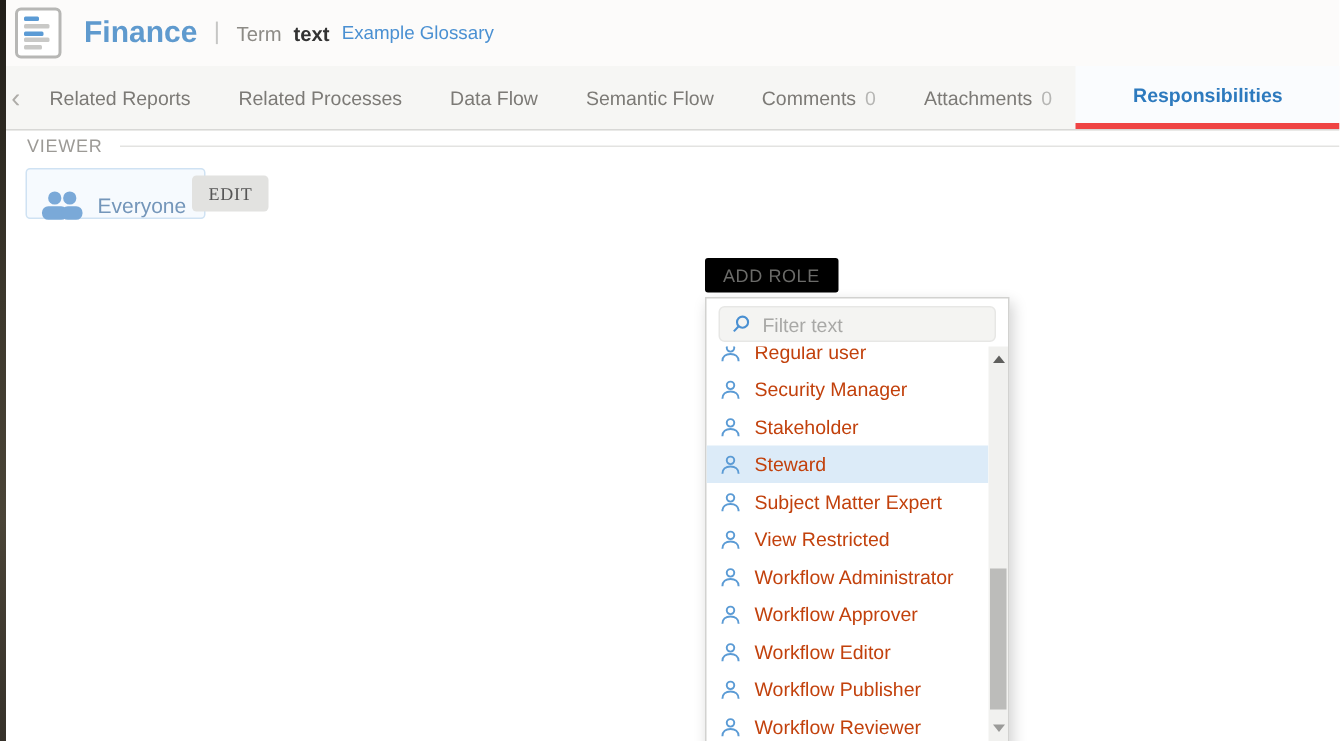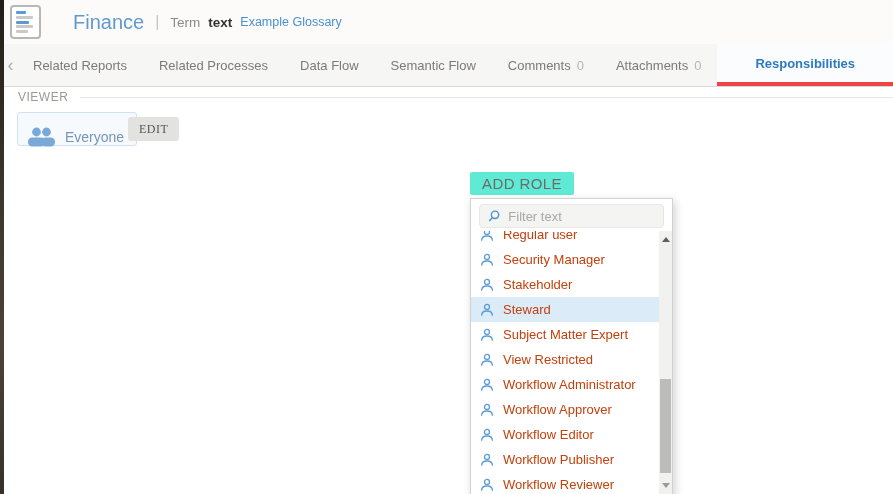--- a/index.html
+++ b/index.html
@@ -16,21 +16,21 @@
 
   
   .header { position:absolute; left:0; top:0; right:0; height:44px; background:#fcfbfa;
     display:flex; align-items:center; }
   .asset-icon { width:31px; height:34px; margin-left:6px; border:2px solid #b7b7b5;
     border-radius:4px; background:#fff; padding:4px 4px; display:flex;
     flex-direction:column; justify-content:space-between; }
   .asset-icon i { display:block; height:3px; border-radius:1px; }
   .bar-blue { background:#5b9bd5; }
   .bar-gray { background:#c9c9c7; }
-  .page-title { font-size:20px; color:#5f9ace; margin-left:32px; font-weight:400; }
+  .page-title { font-size:20px; color:#5f9ace; margin-left:15px; font-weight:700; }
   .title-sep { color:#c6c6c4; font-size:16px; margin:0 11px; }
   .type-label { color:#8d8b86; font-size:13.5px; }
   .from-label { color:#333; font-size:13.5px; font-weight:600; margin:0 8px; }
   .glossary-link { color:#4a90d2; font-size:12.5px; cursor:pointer; }
 
   
   .tabbar { position:absolute; left:0; right:0; top:44px; height:43px; background:#f6f6f4;
     border-bottom:1px solid #d8d8d6; display:flex; align-items:stretch; }
   .tab-chevron { width:13px; display:flex; align-items:center; justify-content:center;
     color:#aeaca8; font-size:18px; cursor:pointer; }
@@ -51,21 +51,21 @@
   .viewer-chip { position:absolute; left:13px; top:24px; height:34px;
     border:1px solid #cfe2f3; background:#f6fafe; border-radius:3px;
     display:flex; align-items:center; padding:16px 12px 0 9px; cursor:pointer; }
   .viewer-chip .chip-label { color:#7496ba; font-size:14px; margin-left:9px; }
   .edit-btn { position:absolute; left:124px; top:29px; height:24px; padding:0 11px;
     background:#e2e2e0; border-radius:3px; color:#555; font-size:12px;
     letter-spacing:0.5px; display:flex; align-items:center; border:none; cursor:pointer;
     font-family:Liberation Serif, serif; }
 
   .add-role-btn { position:absolute; left:466px; top:84px; height:23px; padding:0 12px;
-    background:#5eead4; border-radius:2px; color:#6b6b69; font-size:15px;
+    background:#000000; border-radius:2px; color:#6b6b69; font-size:12px;
     letter-spacing:0.4px; display:flex; align-items:center; border:none; cursor:pointer;
     font-family:inherit; }
 
   
   .role-dropdown { position:absolute; left:466px; top:110px; width:203px; height:302px;
     background:#fff; border:1px solid #d2d2d0; box-shadow:2px 3px 9px rgba(0,0,0,0.18); }
   .filter-wrap { position:absolute; left:8px; right:8px; top:5px; height:24px;
     background:#f4f4f2; border:1px solid #e7e7e5; border-radius:4px;
     display:flex; align-items:center; padding:0 8px; }
   .filter-wrap input { border:none; background:transparent; outline:none; font-size:13px;

